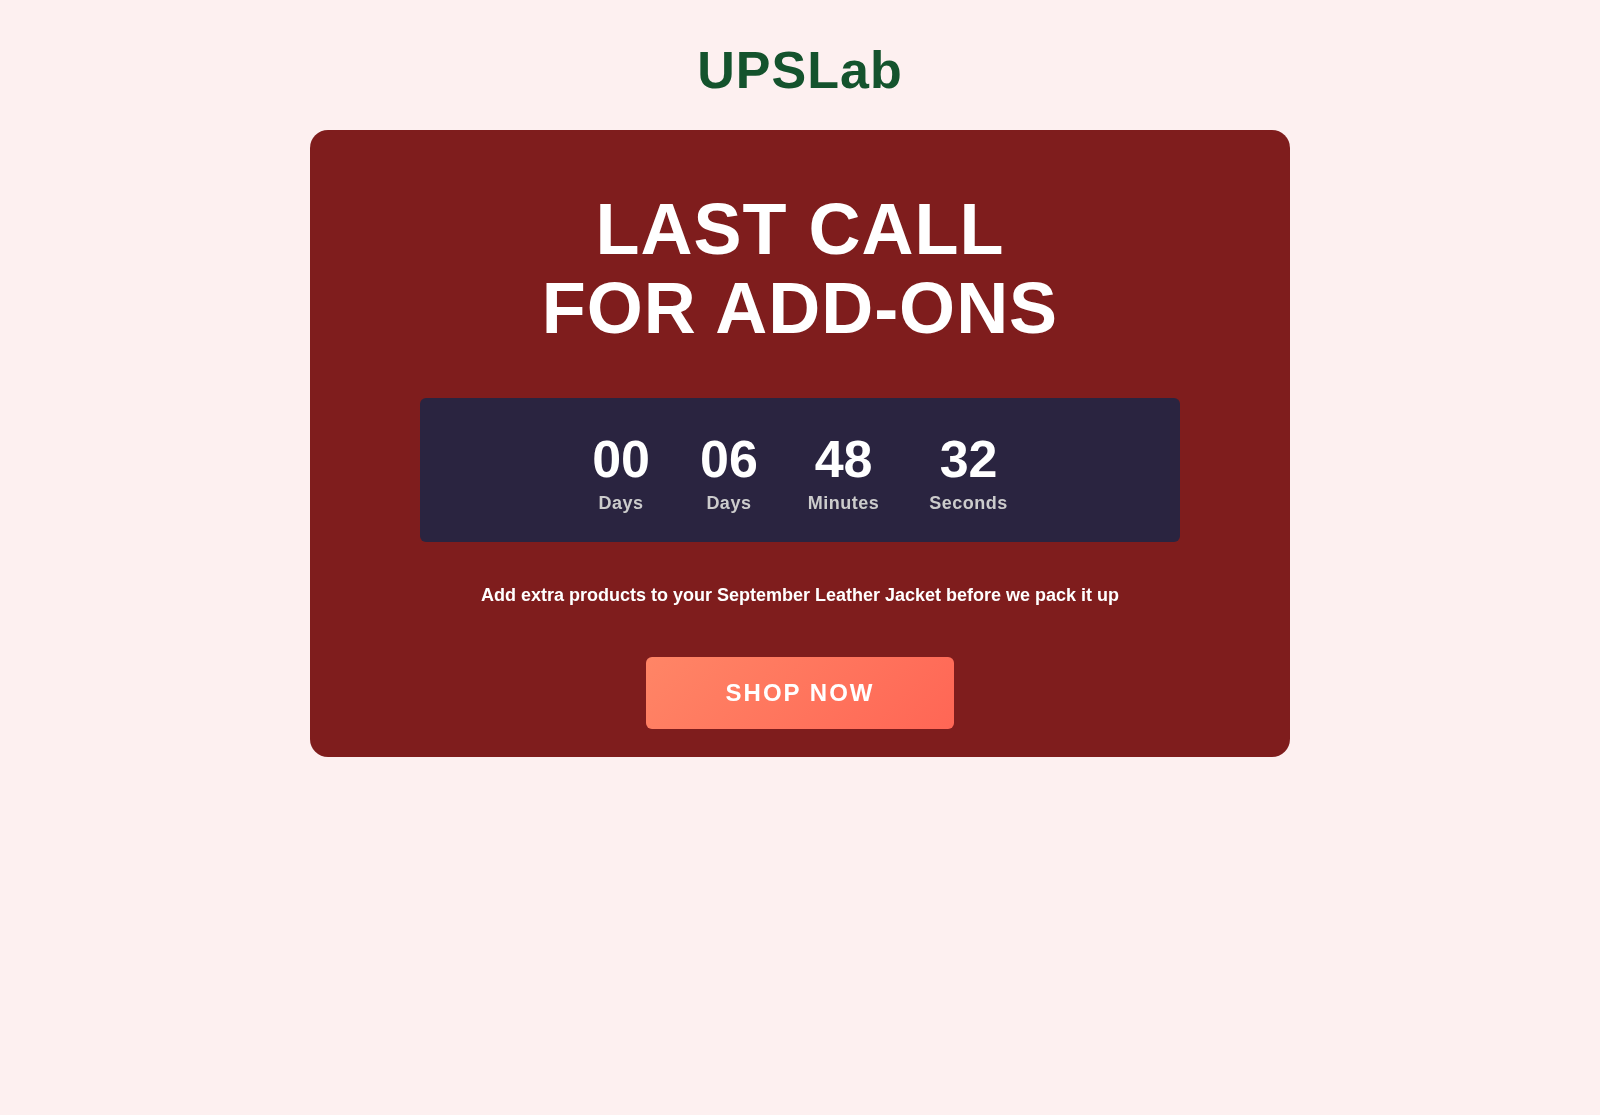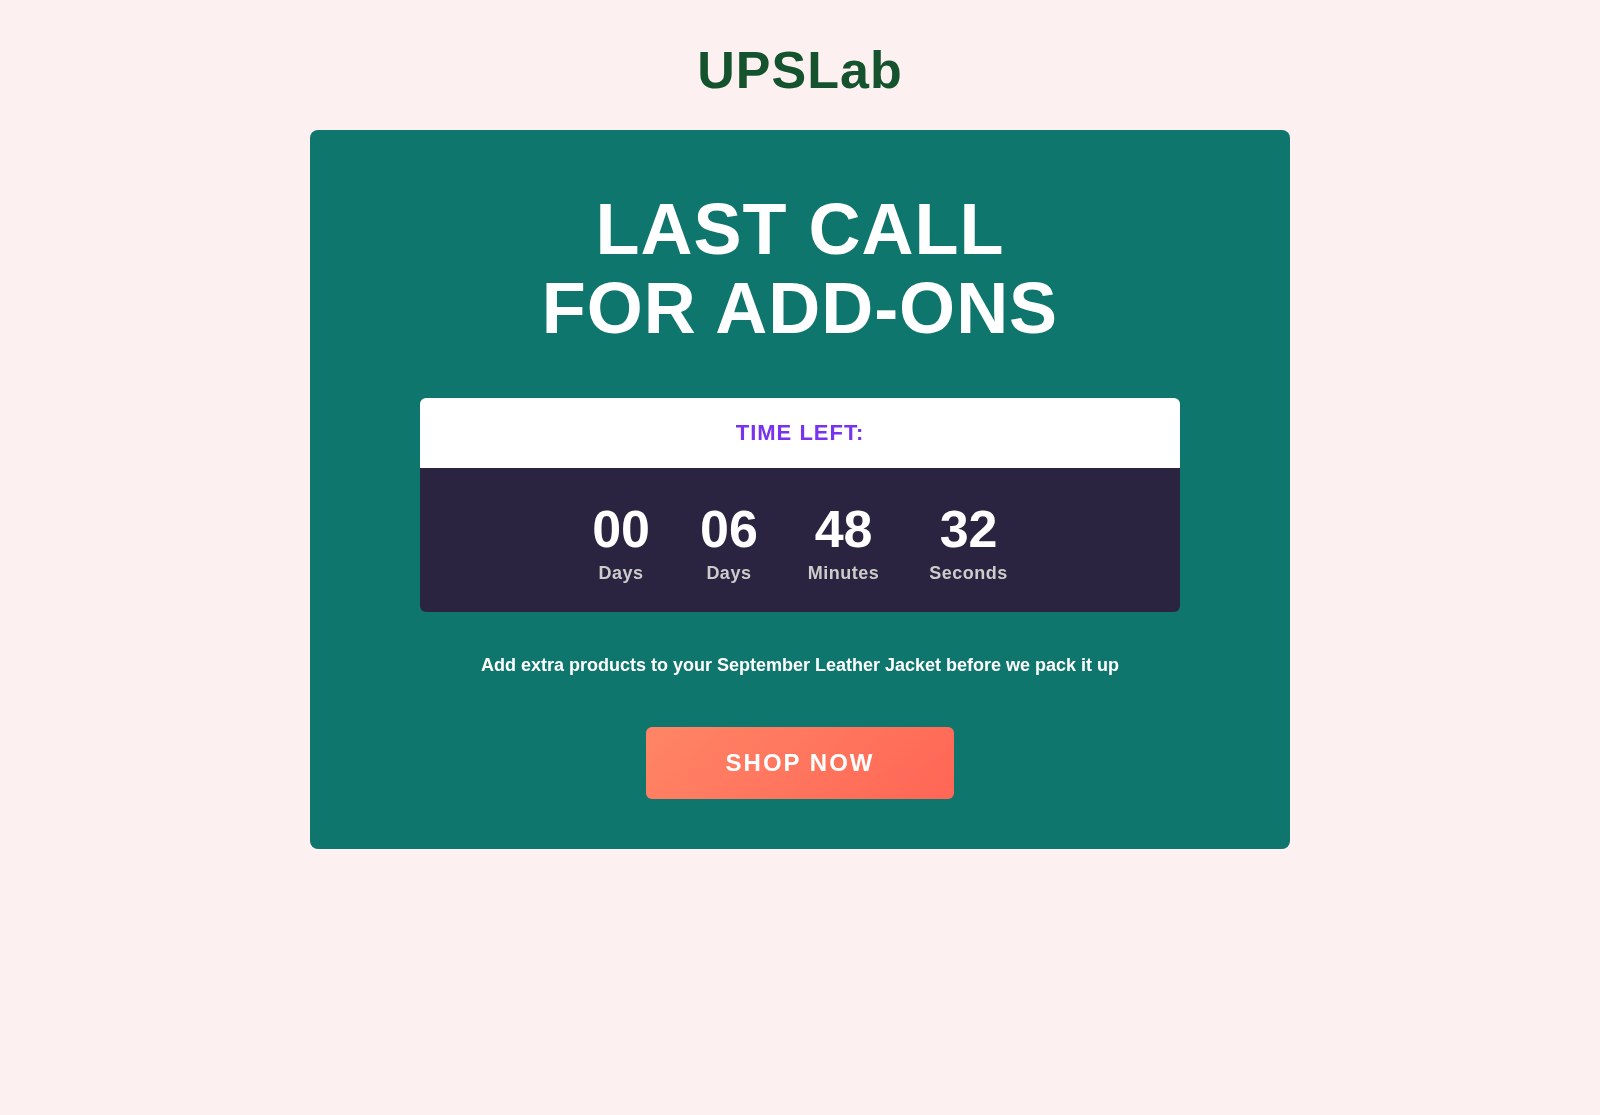--- a/index.html
+++ b/index.html
@@ -24,25 +24,25 @@
     }
 
     .logo-text {
       font-size: 52px;
       font-weight: 700;
       color: #14532d;
       letter-spacing: 1px;
     }
 
     .main-card {
-      background-color: #0f766e;
-      border-radius: 8px;
+      background-color: #7f1d1d;
+      border-radius: 18px;
       width: 100%;
       max-width: 980px;
-      padding: 60px 40px 50px;
+      padding: 60px 40px 28px;
       display: flex;
       flex-direction: column;
       align-items: center;
     }
 
     .headline {
       color: #ffffff;
       font-size: 72px;
       font-weight: 900;
       text-align: center;
@@ -136,23 +136,20 @@
 
 <div class="main-card">
 
   <h1 class="headline">
     <span>LAST CALL</span><br>
     <span>FOR ADD-ONS</span>
   </h1>
 
   <div class="countdown-container">
 
-    <div class="time-left-header">
-      <span class="time-left-label">TIME LEFT:</span>
-    </div>
 
     <div class="time-units-row">
 
       <div class="time-unit">
         <span class="time-number">00</span>
         <span class="time-label">Days</span>
       </div>
 
       <div class="time-unit">
         <span class="time-number">06</span>

